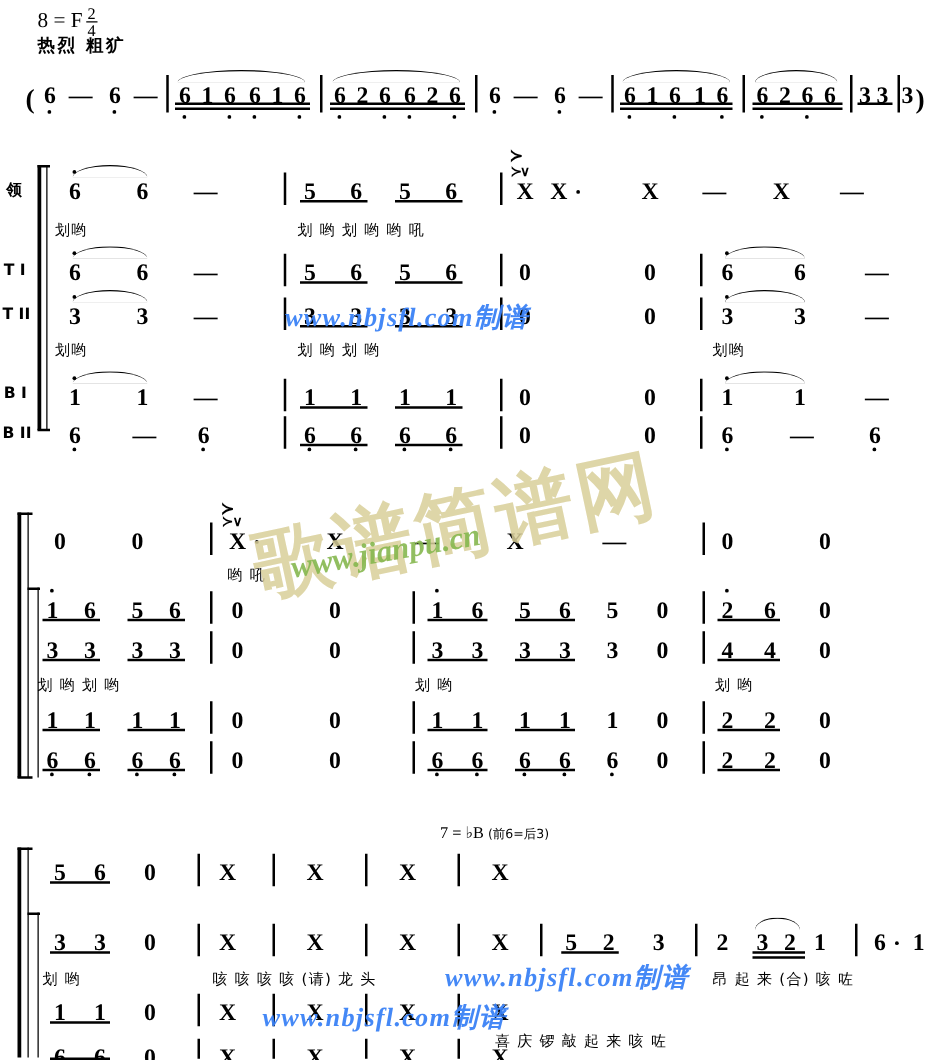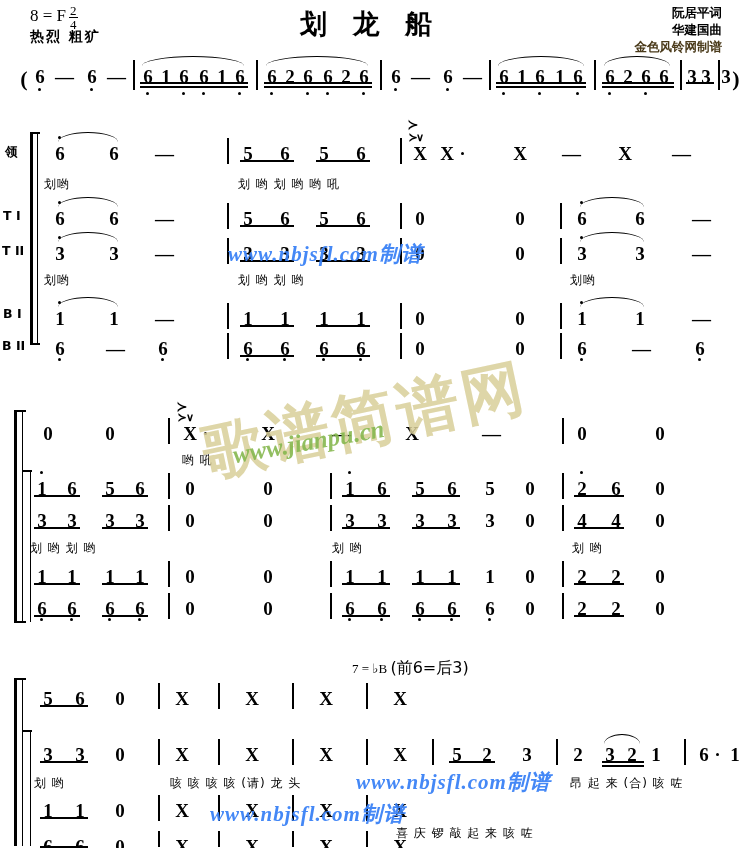--- a/index.html
+++ b/index.html
@@ -173,37 +173,31 @@
     opacity: 0.9;
     white-space: nowrap;
     transform: rotate(-10deg);
   }
   .keychange {
     position: absolute;
     font-family: "Liberation Serif", serif;
     font-size: 13px;
     white-space: nowrap;
   }
-  .keychange .small { font-size: 16px; font-family: "DejaVu Sans", sans-serif; }
+  .keychange .small { font-size: 10px; font-family: "DejaVu Sans", sans-serif; }
 </style>
 </head>
 <body>
 
 <div class="sheet">
 
   <div class="key-sig">
     <span>8 = F</span><span class="frac"><span class="num">2</span><span class="den">4</span></span>
   </div>
   <div class="tempo-mark">热烈 粗犷</div>
-  <div class="title">划 龙 船</div>
-  <div class="credits">
-    <div>阮居平词</div>
-    <div>华建国曲</div>
-    <div class="credit-3">金色风铃网制谱</div>
-  </div>
 
   <div>
 
     <div class="cell" style="left:24px; top:66px; font-size:22px;">(</div>
 
     <div class="cell" style="left:40px; top:66px;">6</div>
     <div class="dot" style="left:38px; top:88px;"></div>
     <div class="cell" style="left:63px; top:66px;">—</div>
     <div class="cell" style="left:92px; top:66px;">6</div>
     <div class="dot" style="left:90px; top:88px;"></div>

